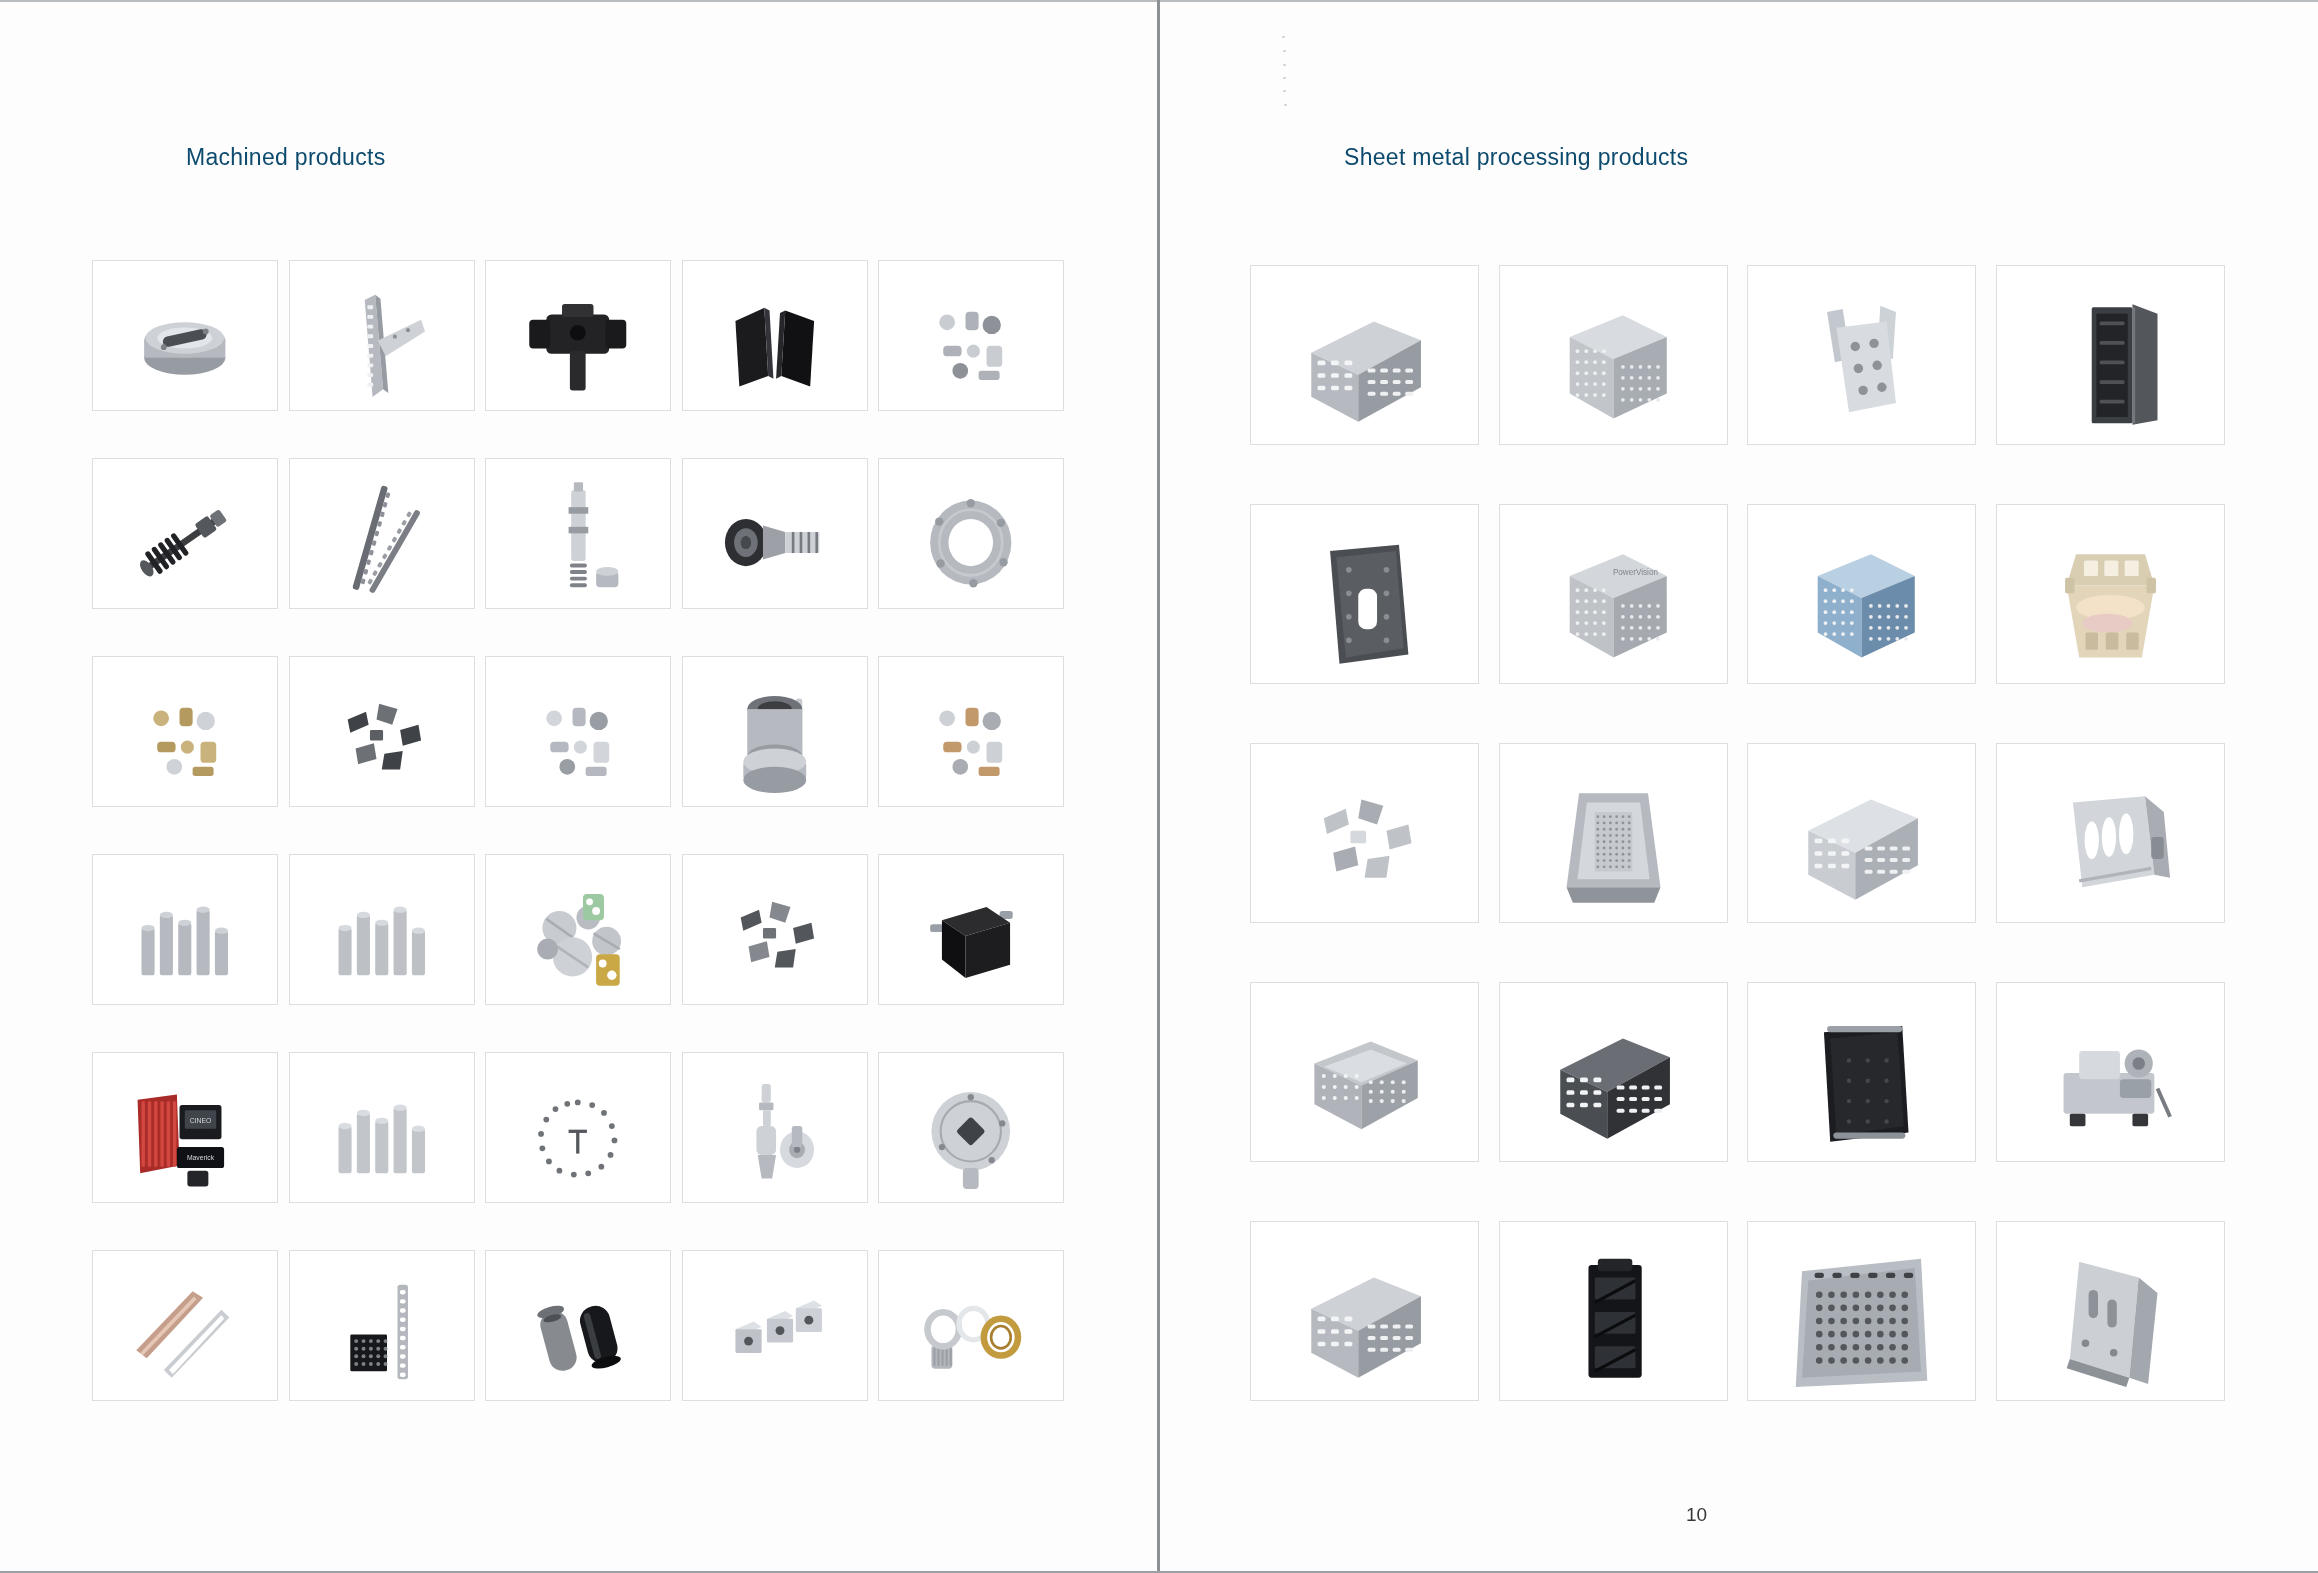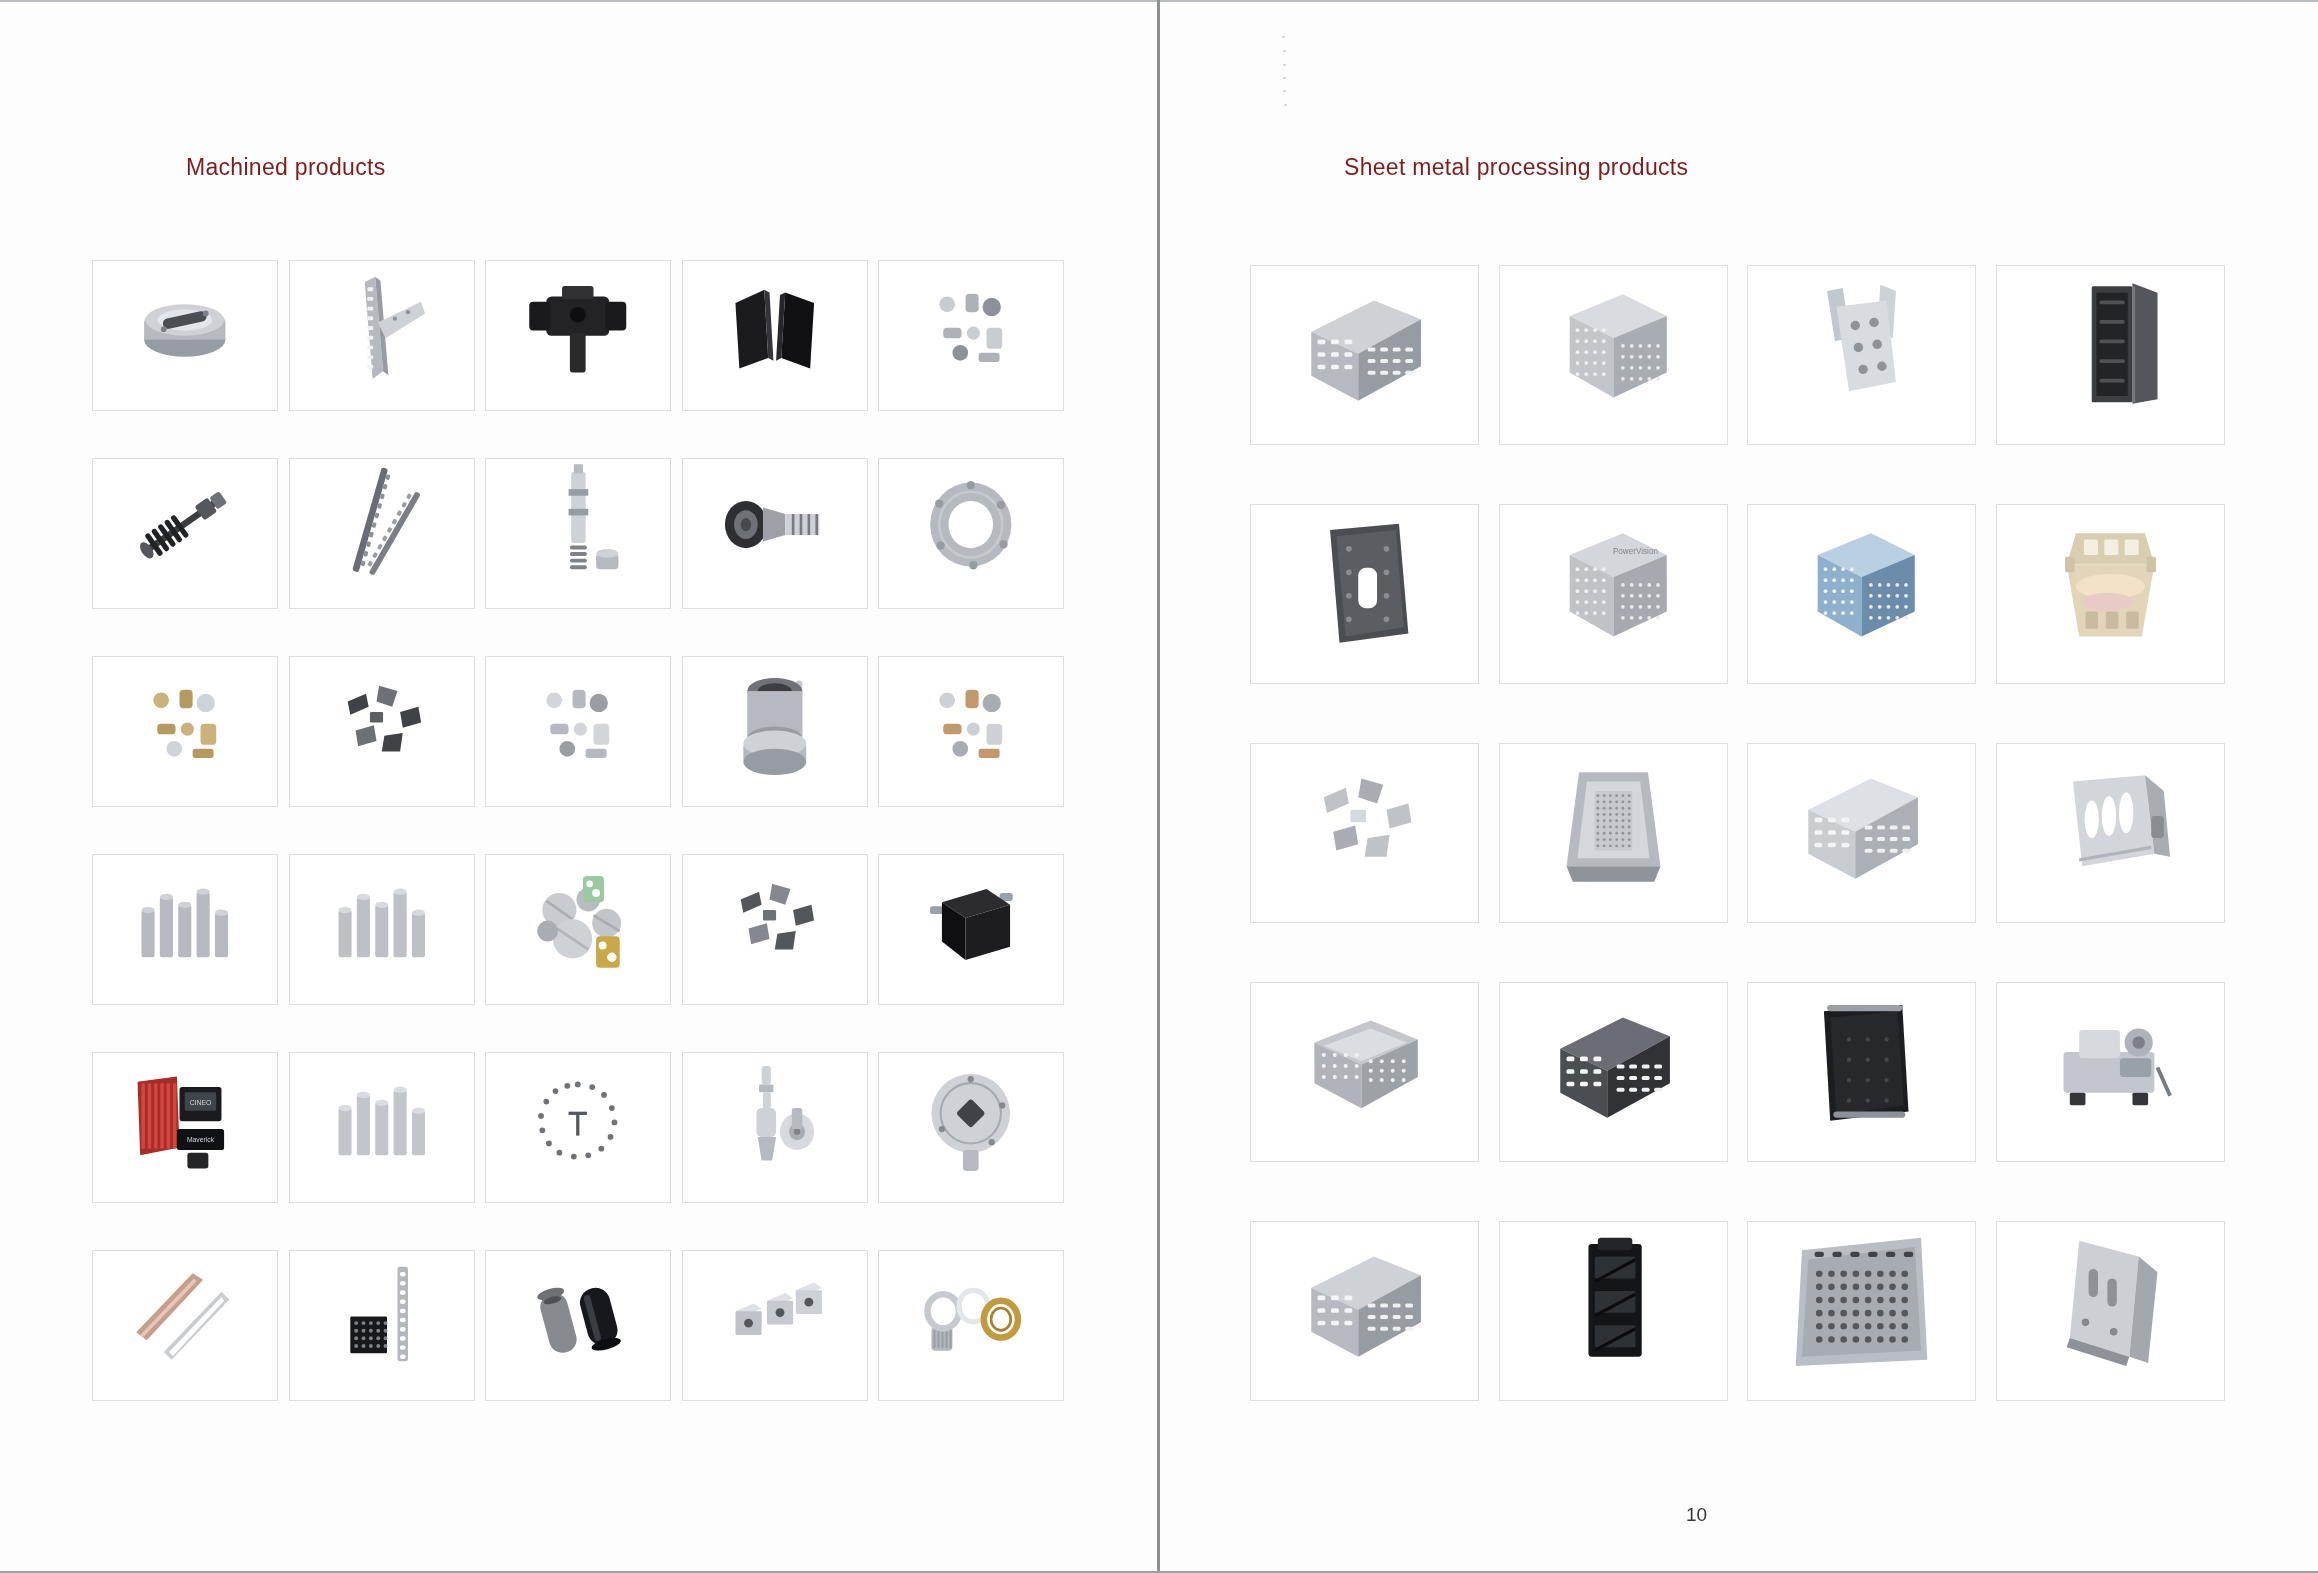--- a/index.html
+++ b/index.html
@@ -5,30 +5,30 @@
   html,body{margin:0;padding:0;background:#e8e8e8;}
   .sheet{position:relative;width:2319px;height:1574px;background:#fdfdfd;overflow:hidden;
          font-family:"Liberation Sans",sans-serif;}
   .edge{position:absolute;left:0;right:0;}
   .edge.top{top:0;height:2.1px;background:#b9bcbe;}
   .edge.bottom{bottom:0;height:2.8px;background:#9aa0a4;}
   .divider{position:absolute;top:0;bottom:0;left:1157px;width:2.8px;background:#8d9196;}
   .page{position:absolute;top:0;height:100%;}
   .page.left{left:0;width:1159px;}
   .page.right{left:1160px;width:1073px;}
-  .title{position:absolute;top:144px;left:186px;font-size:23px;color:#7f1d1d;
-         font-weight:400;letter-spacing:0.3px;margin-top:10px;}
+  .title{position:absolute;top:144px;left:186px;font-size:23px;color:#0c4a6e;
+         font-weight:400;letter-spacing:0.3px;}
   .page.right .title{left:184px;}
   .grid{position:absolute;display:grid;}
   #grid-left{left:92px;top:260px;grid-template-columns:repeat(5,186px);
              grid-auto-rows:151px;column-gap:10.5px;row-gap:47px;}
   #grid-right{left:90px;top:265px;grid-template-columns:repeat(4,229px);
               grid-auto-rows:180px;column-gap:19.6px;row-gap:59px;}
   .cell{margin:0;background:#ffffff;border:1.4px solid #dcdee0;
-        display:flex;align-items:flex-start;justify-content:center;box-sizing:border-box;}
+        display:flex;align-items:flex-end;justify-content:center;box-sizing:border-box;}
   .cell svg{width:78%;height:88%;}
   .pageno{position:absolute;left:0;width:100%;text-align:center;top:1504px;
           font-size:19px;color:#38383a;}
   .speck{position:absolute;width:2.8px;height:2.1px;background:#cdd2d8;border-radius:1.4px;}
 </style>
 </head>
 <body>
 
 <div class="sheet">
 

